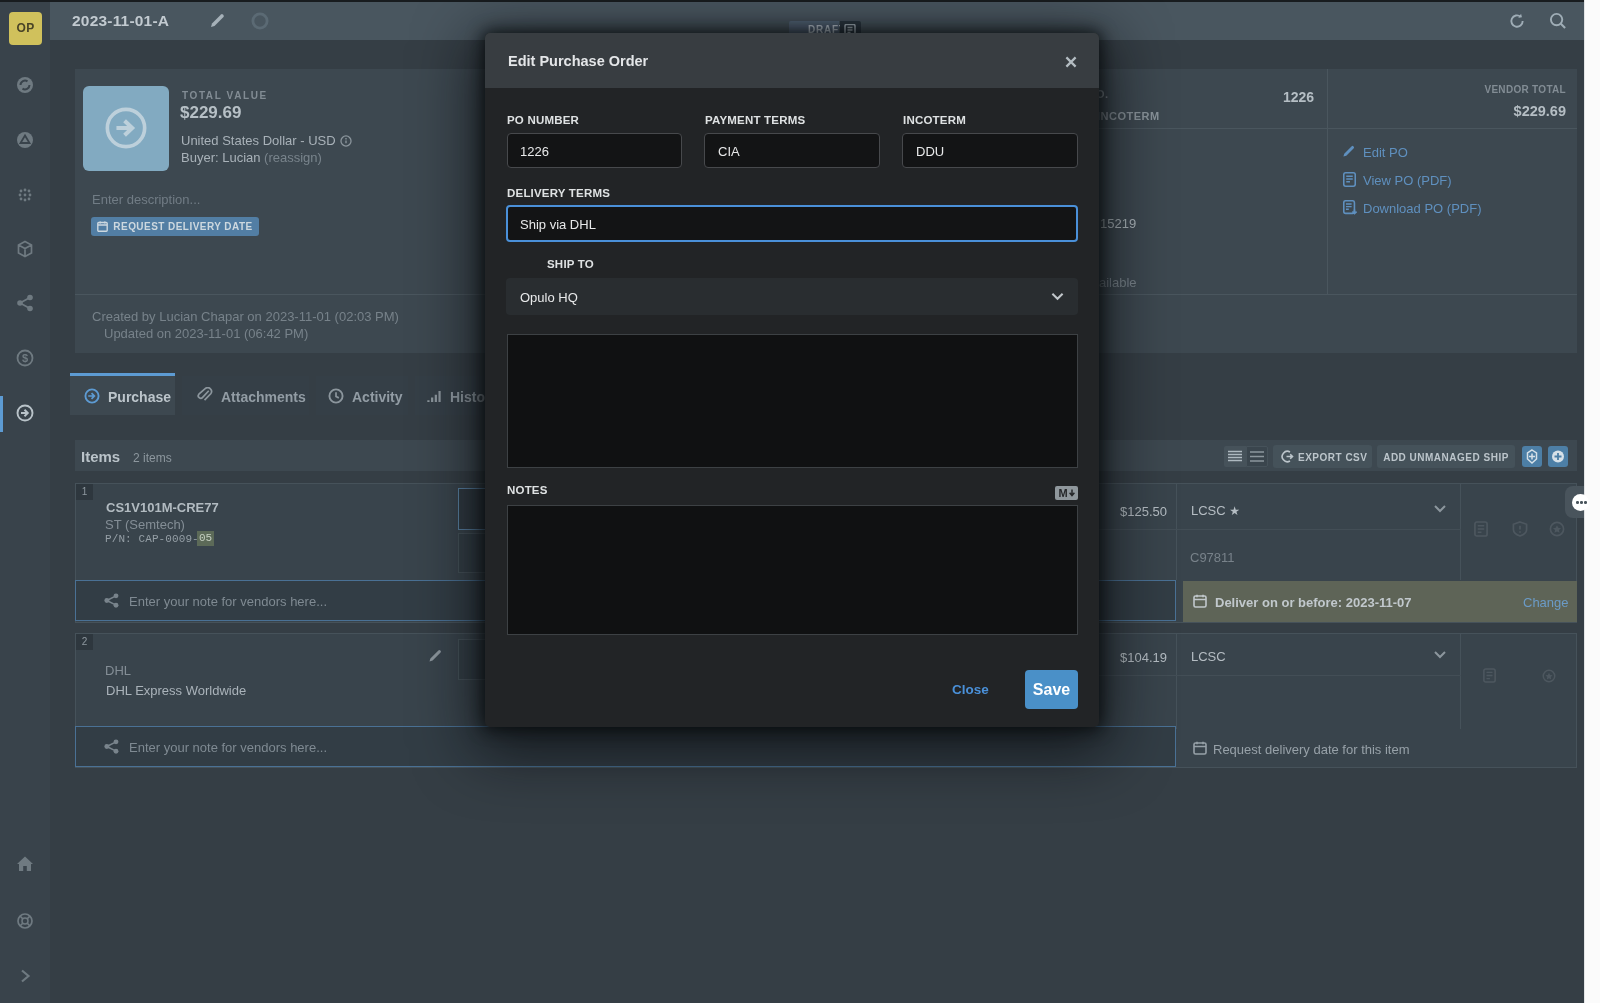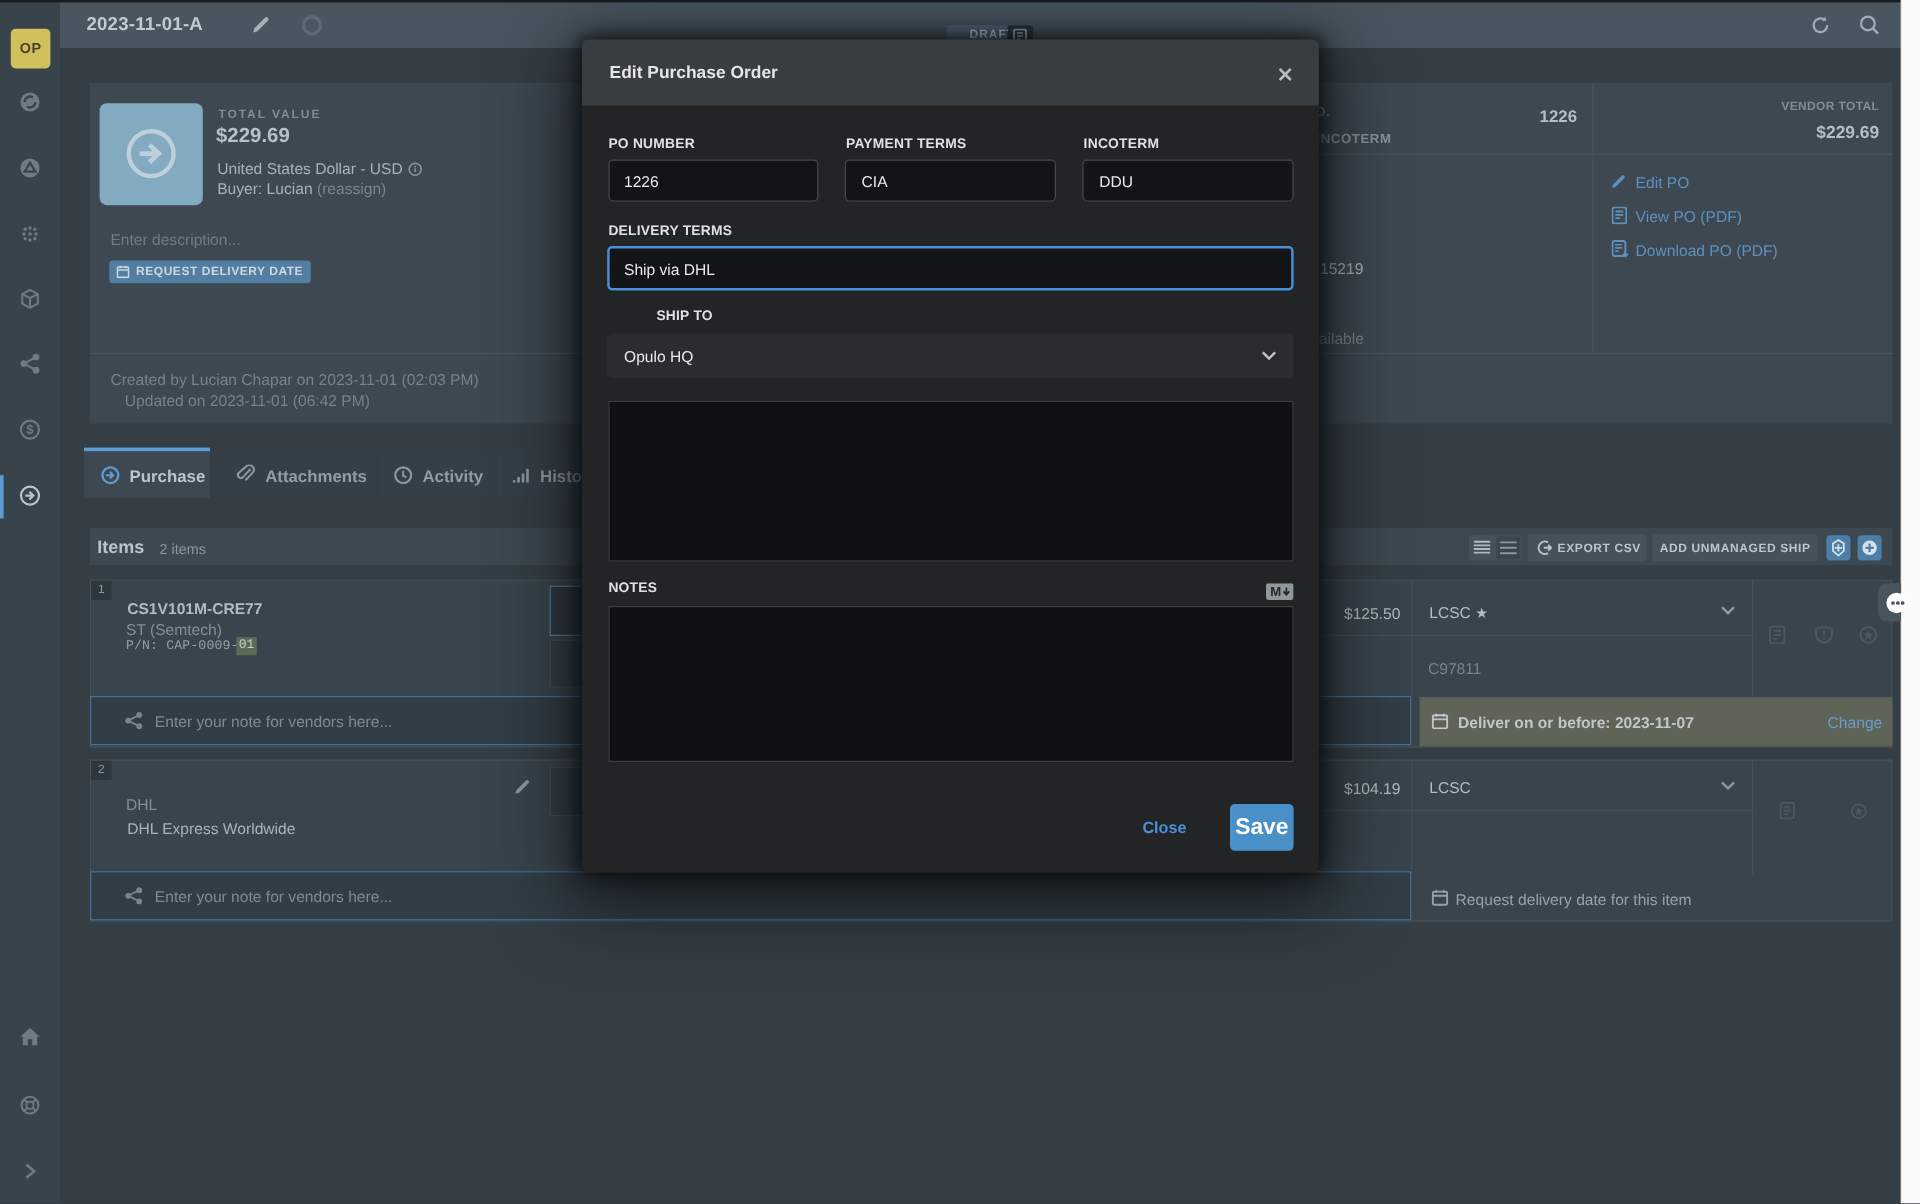--- a/index.html
+++ b/index.html
@@ -34,21 +34,21 @@
   <svg class="abs" style="left:1508px;top:12px;" width="18" height="18" viewBox="0 0 19 19">
     <path d="M15.5 9.5 a6 6 0 1 1 -2.2 -4.6" fill="none" stroke="#9fadb6" stroke-width="2"></path>
     <path d="M13.8 1.8 l.9 3.8 l-3.9 .5 z" fill="#9fadb6"></path>
   </svg>
   <svg class="abs" style="left:1549px;top:12px;" width="18" height="18" viewBox="0 0 19 19">
     <circle cx="8" cy="8" r="6" fill="none" stroke="#9fadb6" stroke-width="2"></circle>
     <path d="M12.5 12.5 L17 17" stroke="#9fadb6" stroke-width="2.2"></path>
   </svg>
 
   <div class="abs" style="left:0;top:0;width:50px;height:1003px;background:#39434b;"></div>
-  <div class="abs" style="left:9px;top:12px;width:33px;height:33px;background:#d0c15c;border-radius:4px;text-align:center;font-size:12px;font-weight:bold;color:#4a4427;line-height:33px;letter-spacing:.3px;margin-top:12px;">OP</div>
+  <div class="abs" style="left:9px;top:12px;width:33px;height:33px;background:#d0c15c;border-radius:4px;text-align:center;font-size:12px;font-weight:bold;color:#4a4427;line-height:33px;letter-spacing:.3px;">OP</div>
   <div id="sideicons">
       <div class="abs" style="left: 16px; top: 76px; width: 18px; height: 18px;"><svg width="18" height="18" viewBox="0 0 18 18">
           <circle cx="9" cy="9" r="8" fill="#6f7a81"></circle>
           <path d="M4.5 9 a4.5 4.5 0 0 1 7 -3.7 M13.5 9 a4.5 4.5 0 0 1 -7 3.7" fill="none" stroke="#39434b" stroke-width="2"></path>
         </svg></div>
       <div class="abs" style="left: 16px; top: 131px; width: 18px; height: 18px;"><svg width="18" height="18" viewBox="0 0 18 18">
           <circle cx="9" cy="9" r="8" fill="#6f7a81"></circle>
           <path d="M9 4.5 L13.5 12 H4.5 Z" fill="none" stroke="#39434b" stroke-width="1.8"></path>
         </svg></div>
       <div class="abs" style="left: 16px; top: 186px; width: 18px; height: 18px;"><svg width="18" height="18" viewBox="0 0 18 18">
@@ -209,21 +209,21 @@
   </svg>
 
   <div class="abs" style="left:75px;top:483px;width:1502px;height:140px;background:#39444c;border:1px solid #46525a;"></div>
   <div class="abs" style="left:1176px;top:483px;width:1px;height:97px;background:#46525a;"></div>
   <div class="abs" style="left:1460px;top:483px;width:1px;height:97px;background:#46525a;"></div>
   <div class="abs" style="left:1090px;top:529px;width:371px;height:1px;background:#434e56;"></div>
   <div class="abs" style="left:76px;top:484px;width:17px;height:16px;background:#2e373e;color:#8f99a0;font-size:10px;text-align:center;line-height:16px;">1</div>
   <div class="abs" style="left:106px;top:500px;font-size:13px;font-weight:bold;color:#b2bbc1;">CS1V101M-CRE77</div>
   <div class="abs" style="left:105px;top:517px;font-size:13px;color:#848e96;">ST (Semtech)</div>
   <div class="abs" style="left:105px;top:532.5px;font-size:11px;color:#959fa6;font-family:'Liberation Mono',monospace;letter-spacing:0.1px;">P/N: CAP-0009-</div>
-  <div class="abs" style="left:197px;top:531px;width:17px;height:15px;background:#5c6a58;color:#c5cfc1;font-size:11px;font-family:'Liberation Mono',monospace;text-align:center;line-height:15px;">01</div>
+  <div class="abs" style="left:197px;top:531px;width:17px;height:15px;background:#5c6a58;color:#c5cfc1;font-size:11px;font-family:'Liberation Mono',monospace;text-align:center;line-height:15px;">05</div>
   <div class="abs" style="left:458px;top:488px;width:120px;height:42px;background:#303a42;border:1.5px solid #5a82a5;"></div>
   <div class="abs" style="left:458px;top:533px;width:120px;height:40px;background:#343f47;border:1px solid #46525a;"></div>
   <div class="abs" style="left:1087px;top:504px;width:80px;height:14px;font-size:13px;color:#b5bdc3;text-align:right;">$125.50</div>
   <div class="abs" style="left:1191px;top:503px;font-size:13px;color:#b5bdc3;">LCSC <span style="font-size:12px;">★</span></div>
   <svg class="abs" style="left:1434px;top:505px;" width="12" height="8" viewBox="0 0 12 8">
     <path d="M1 1 l5 5 l5 -5" fill="none" stroke="#8c969d" stroke-width="2"></path>
   </svg>
   <div class="abs" style="left:1190px;top:549.5px;font-size:13px;color:#78828a;">C97811</div>
   <svg class="abs" style="left:1474px;top:521px;" width="14" height="16" viewBox="0 0 15 17">
     <rect x="1" y="1" width="13" height="15" rx="2" fill="none" stroke="#4d575f" stroke-width="1.8"></rect>
@@ -330,15 +330,15 @@
 
   <div class="abs" style="left:507px;top:484px;font-size:11.5px;font-weight:bold;color:#dfe2e3;letter-spacing:.2px;">NOTES</div>
   <svg class="abs" style="left:1055px;top:486px;" width="23" height="14" viewBox="0 0 23 14">
     <rect x="0" y="0" width="23" height="14" rx="2" fill="#8f979c"></rect>
     <text x="3.5" y="11" font-size="11" font-weight="bold" fill="#26282a" font-family="Liberation Sans">M</text>
     <path d="M17 3.5 v5.5 M14.6 6.8 l2.4 2.7 L19.4 6.8" stroke="#26282a" stroke-width="1.5" fill="none"></path>
   </svg>
   <div class="abs" style="left:507px;top:505px;width:571px;height:130px;background:#101112;border:1px solid #3d4144;"></div>
 
   <div class="abs" style="left:952px;top:682px;font-size:13.5px;font-weight:bold;color:#4a90d9;">Close</div>
-  <div class="abs" style="left:1025px;top:670px;width:53px;height:39px;background:#4a90c8;border-radius:4px;text-align:center;font-size:19px;font-weight:bold;color:#ffffff;line-height:39px;">Save</div>
+  <div class="abs" style="left:1025px;top:670px;width:53px;height:39px;background:#4a90c8;border-radius:4px;text-align:center;font-size:16px;font-weight:bold;color:#ffffff;line-height:39px;">Save</div>
 
 </div>
 
 </body></html>

